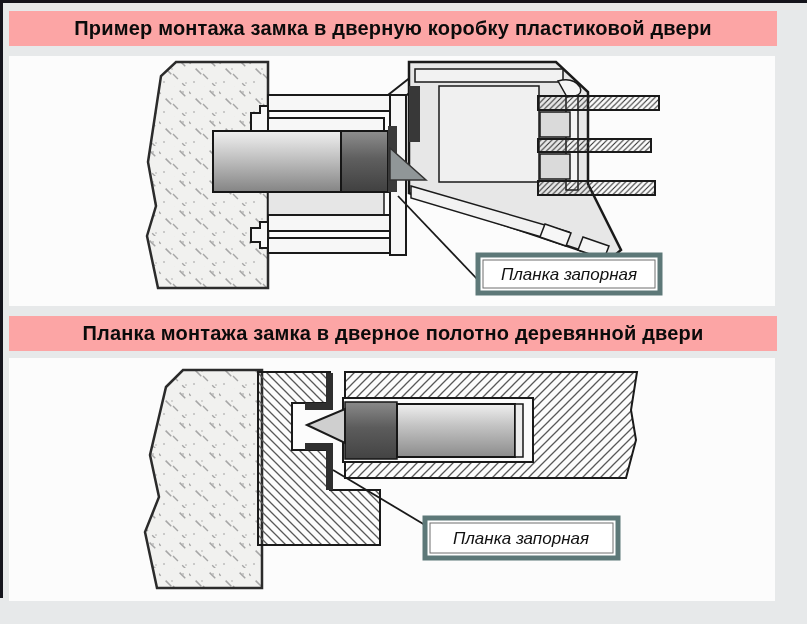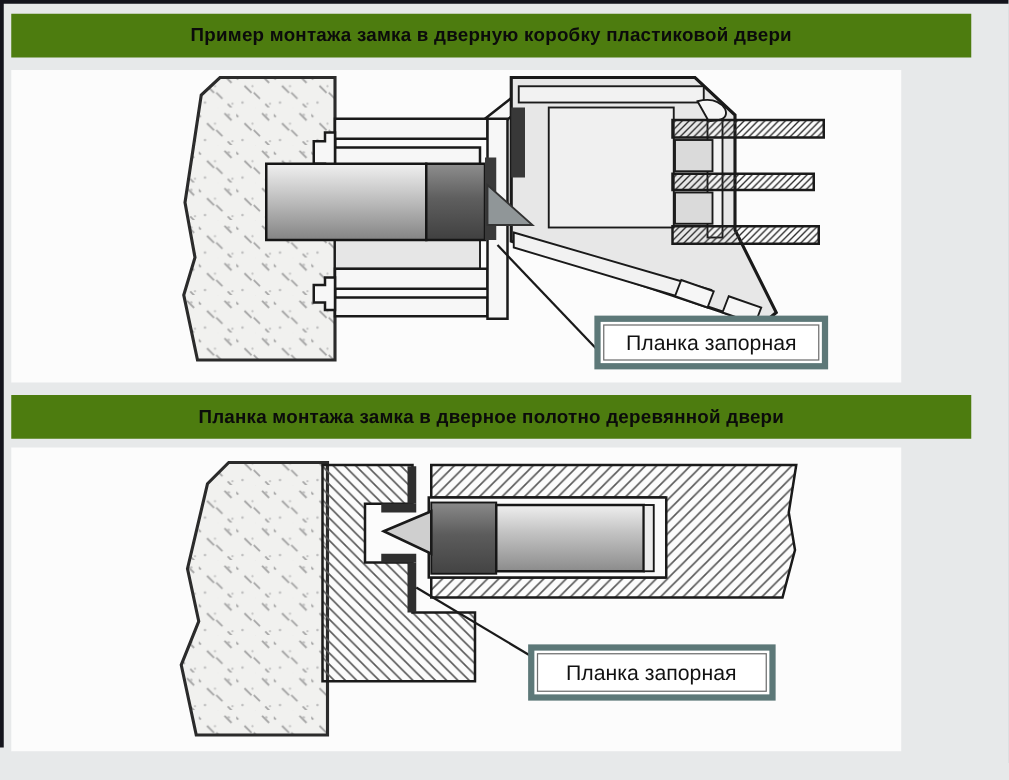--- a/index.html
+++ b/index.html
@@ -7,28 +7,29 @@
     position:relative;
     width:807px;height:624px;
     background:#e7e9ea;
     font-family:"Liberation Sans", sans-serif;
     overflow:hidden;
   }
   .edge-top{position:absolute;left:0;top:0;width:807px;height:3px;background:#14141c;}
   .edge-left{position:absolute;left:0;top:0;width:3px;height:598px;background:#14141c;}
   .title-band{
     position:absolute;left:9px;width:768px;height:35px;
-    background:#4d7c0f;
+    background:#fca5a5;
     display:flex;align-items:center;justify-content:center;
-    font-weight:bold;font-size:15px;color:#0b0b0b;letter-spacing:.2px;
+    font-weight:bold;font-size:20px;color:#0b0b0b;letter-spacing:.2px;
     white-space:nowrap;
   }
   .panel{
-    position:absolute;left:9px;width:712px;
+    position:absolute;left:9px;width:766px;
     background:#fcfcfc;
+    font-style:italic;
   }
   .panel svg{display:block;}
   text{font-family:"Liberation Sans", sans-serif;}
 </style>
 </head>
 <body>
 
 <div class="page">
   <div class="edge-top"></div>
   <div class="edge-left"></div>

